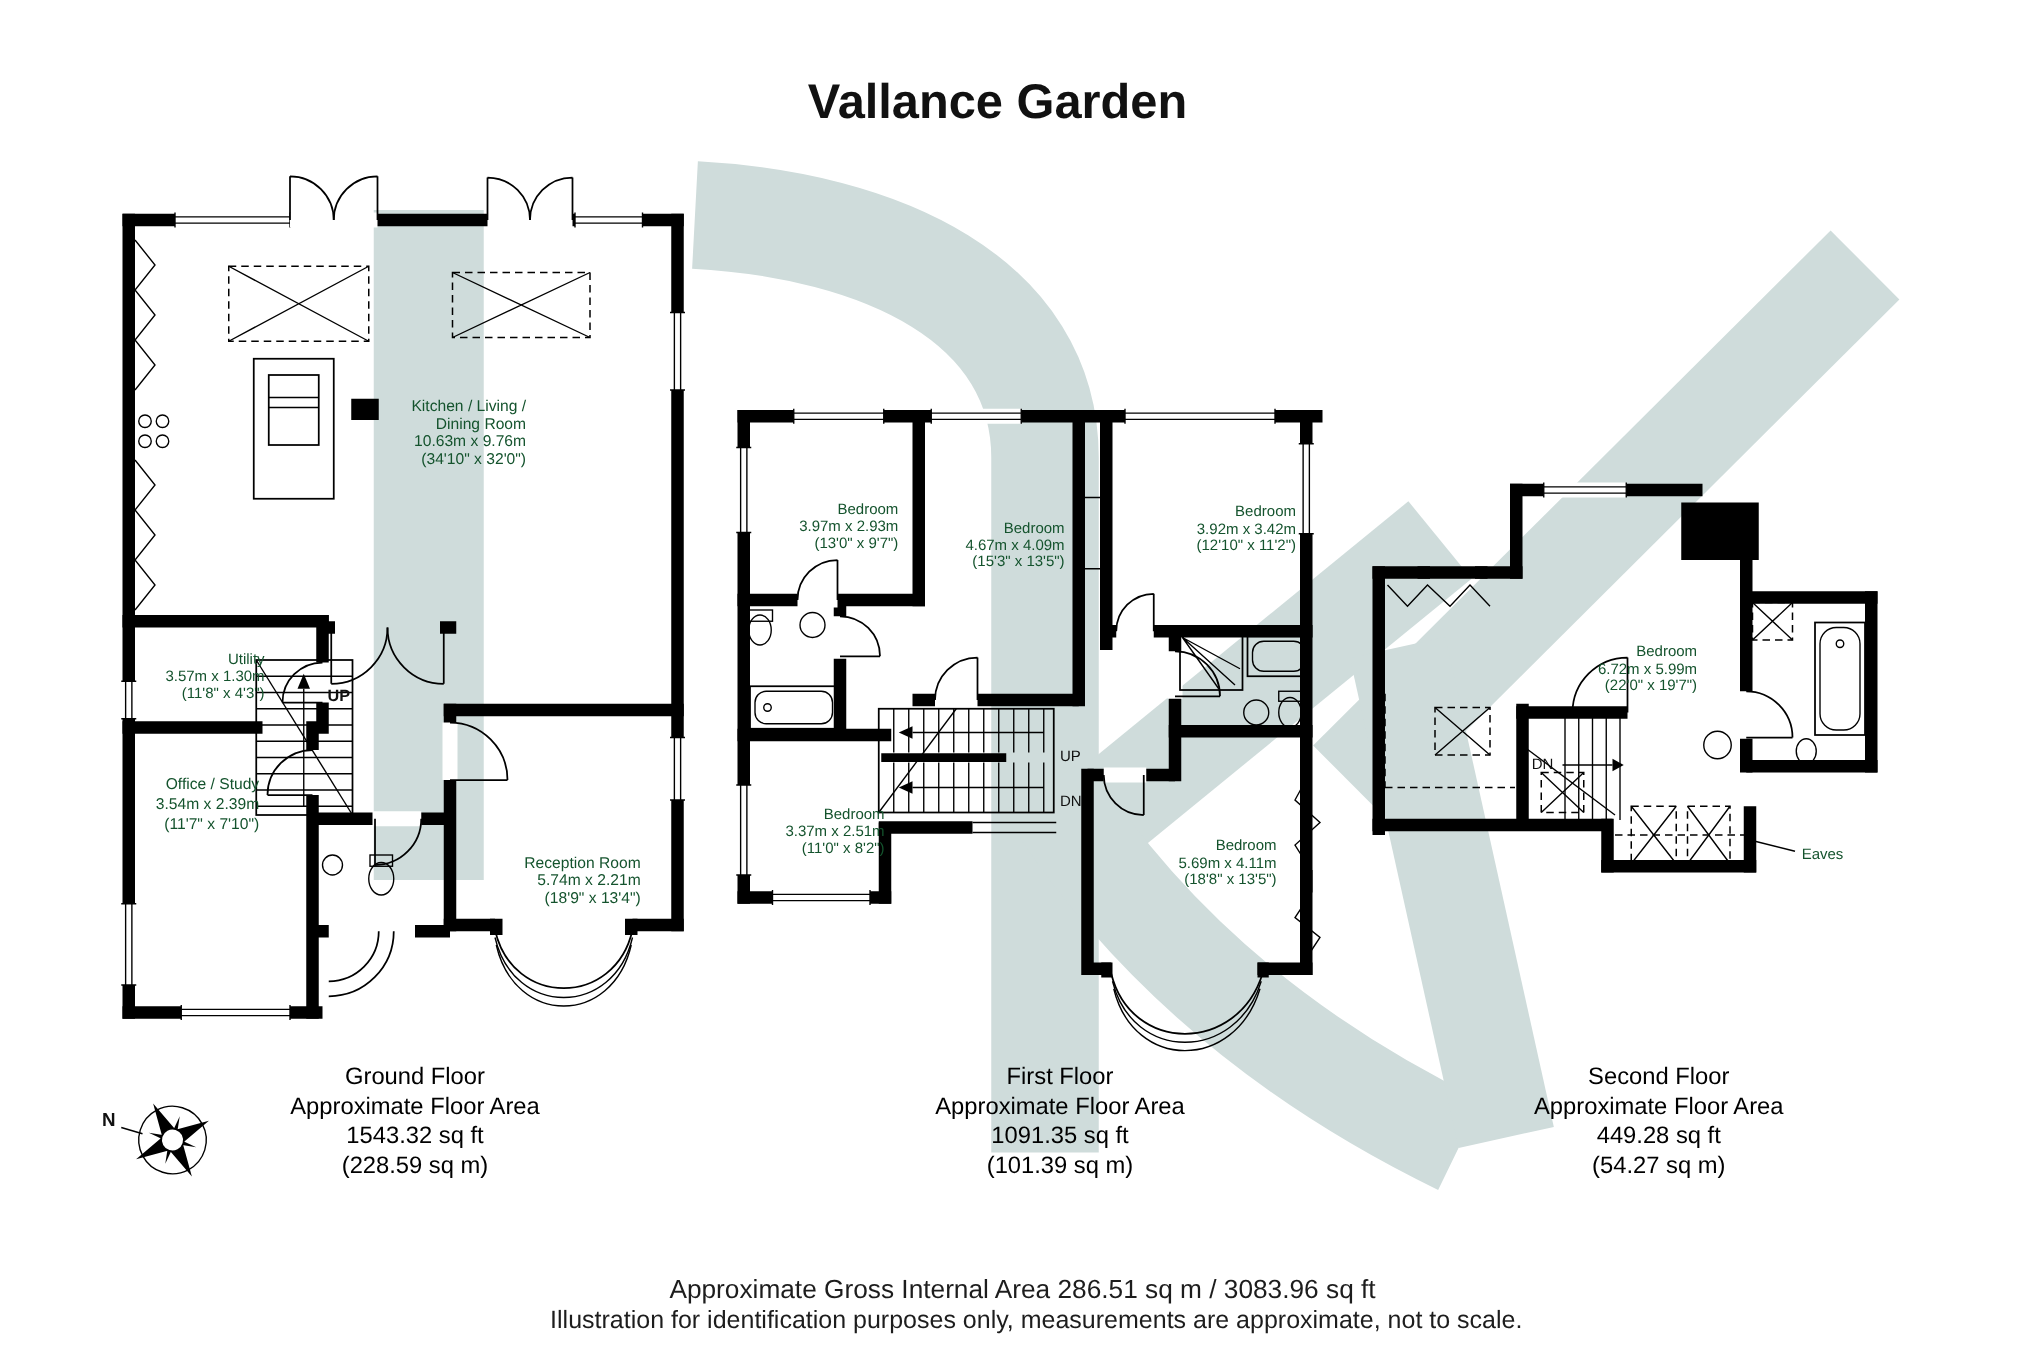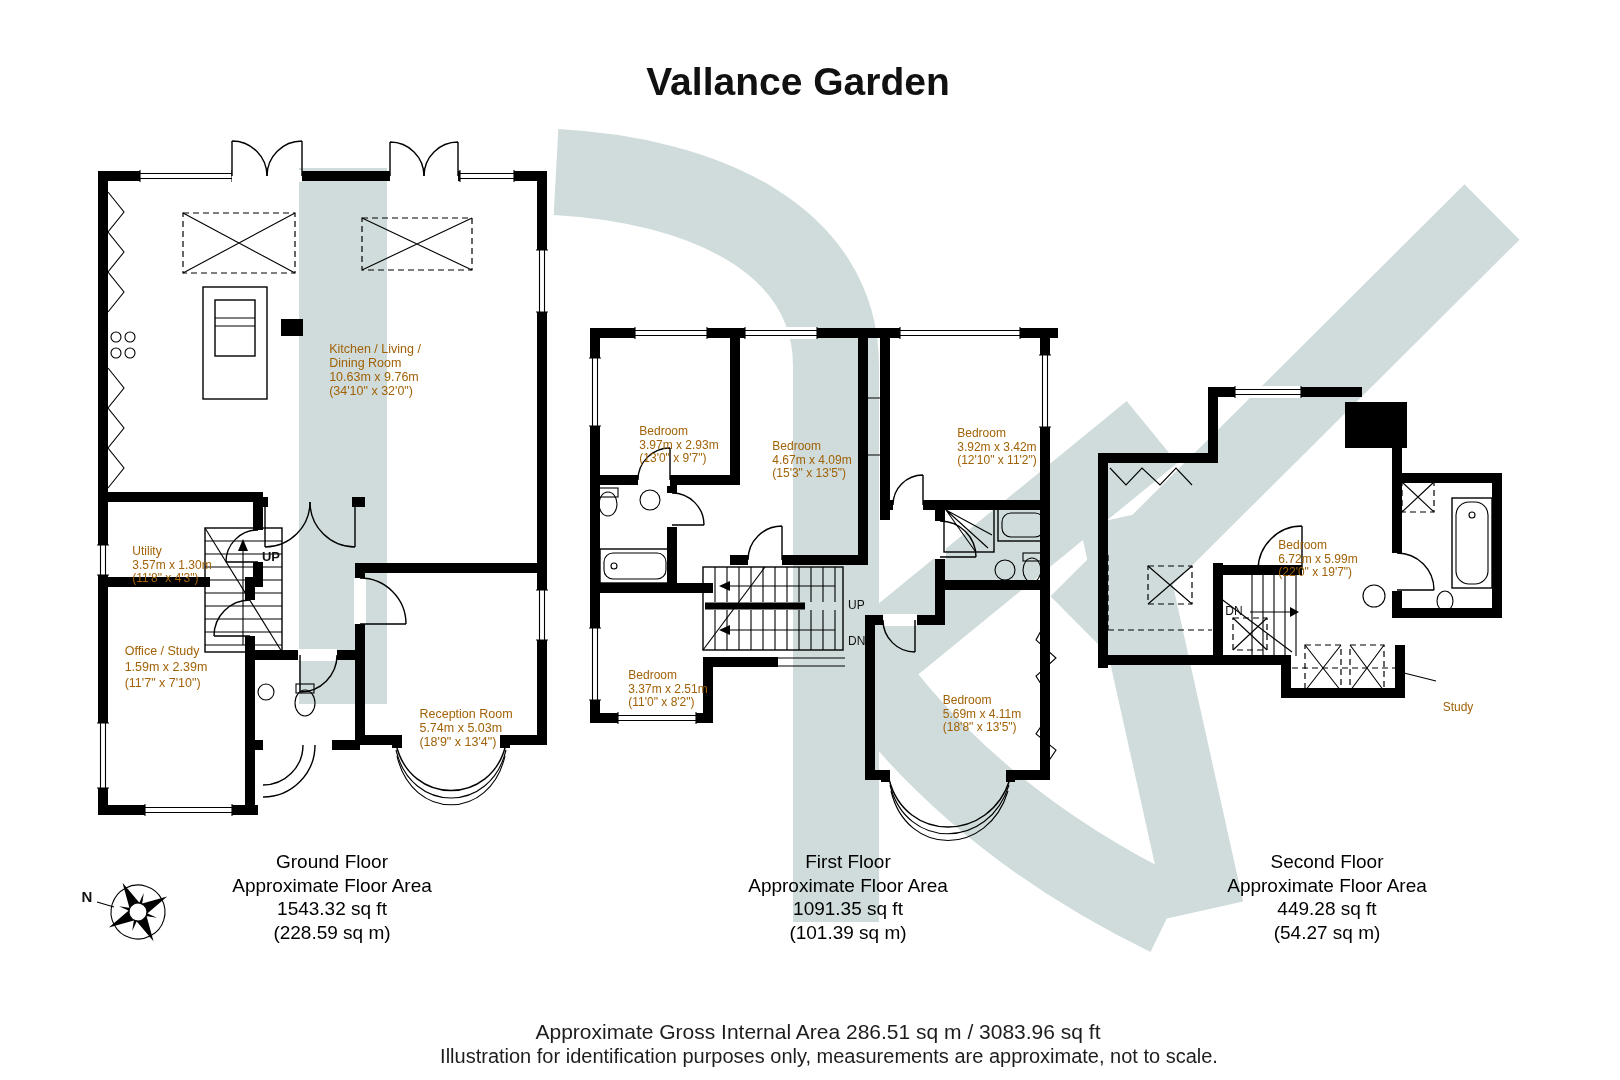--- a/index.html
+++ b/index.html
@@ -7,22 +7,22 @@
        font-family:"Liberation Sans",sans-serif;color:#222;}
   #canvas{position:absolute;inset:0;}
   svg{position:absolute;left:0;top:0;}
   .w{stroke:#000;stroke-width:10;fill:none;}
   .t{stroke:#000;stroke-width:1.4;fill:none;}
   .tt{stroke:#000;stroke-width:1.1;fill:none;}
   .d{stroke:#000;stroke-width:1.2;fill:none;stroke-dasharray:6 4;}
   .blk{fill:#000;stroke:none;}
   .wh{fill:#fff;stroke:none;}
   .wm{fill:none;stroke:#cfdcdb;}
-  .lbl{position:absolute;transform:translateX(-50%);text-align:left;white-space:nowrap;
-       font-size:12.5px;line-height:14px;color:#a16207;margin-top:24px;}
+  .lbl{position:absolute;transform:translateX(-50%);text-align:right;white-space:nowrap;
+       font-size:12.5px;line-height:14px;color:#14532d;}
   .sm{font-size:12px;line-height:13.5px;}
   .cap{position:absolute;transform:translateX(-50%);text-align:center;white-space:nowrap;
        font-size:19px;line-height:23.5px;color:#000000;}
   .title{position:absolute;transform:translateX(-50%);font-size:39px;font-weight:bold;
          color:#111;white-space:nowrap;}
   .stair{position:absolute;font-size:12px;color:#111;white-space:nowrap;text-align:center;}
   .stair.b{font-weight:bold;font-size:13px;}
   .ctr{transform:translateX(-50%);}
   .foot{position:absolute;transform:translateX(-50%);white-space:nowrap;color:#1d1d1d;margin-top:32px;}
 </style>
@@ -331,26 +331,26 @@
   <div>10.63m x 9.76m</div>
   <div>(34'10" x 32'0")</div>
 </div>
 <div class="lbl sm" style="left:172px;top:521px">
   <div>Utility</div>
   <div>3.57m x 1.30m</div>
   <div>(11'8" x 4'3")</div>
 </div>
 <div class="lbl" style="left:166px;top:619px;line-height:16px">
   <div>Office / Study</div>
-  <div>1.59m x 2.39m</div>
+  <div>3.54m x 2.39m</div>
   <div>(11'7" x 7'10")</div>
 </div>
 <div class="lbl" style="left:466px;top:683px">
   <div>Reception Room</div>
-  <div>5.74m x 5.03m</div>
+  <div>5.74m x 2.21m</div>
   <div>(18'9" x 13'4")</div>
 </div>
 <div class="stair b ctr" style="left:271px;top:549px">UP</div>
 
 <div class="lbl sm" style="left:679px;top:401px">
   <div>Bedroom</div>
   <div>3.97m x 2.93m</div>
   <div>(13'0" x 9'7")</div>
 </div>
 <div class="lbl sm" style="left:812px;top:416px">
@@ -375,21 +375,21 @@
 </div>
 <div class="stair" style="left:848px;top:598px">UP</div>
 <div class="stair" style="left:848px;top:634px">DN</div>
 
 <div class="lbl sm" style="left:1318px;top:515px">
   <div>Bedroom</div>
   <div>6.72m x 5.99m</div>
   <div>(22'0" x 19'7")</div>
 </div>
 <div class="stair ctr" style="left:1234px;top:604px">DN</div>
-<div class="lbl sm" style="left:1458px;top:677px">Study</div>
+<div class="lbl sm" style="left:1458px;top:677px">Eaves</div>
 
 <div class="cap" style="left:332px;top:850px">
   <div>Ground Floor</div>
   <div>Approximate Floor Area</div>
   <div>1543.32 sq ft</div>
   <div>(228.59 sq m)</div>
 </div>
 <div class="cap" style="left:848px;top:850px">
   <div>First Floor</div>
   <div>Approximate Floor Area</div>

